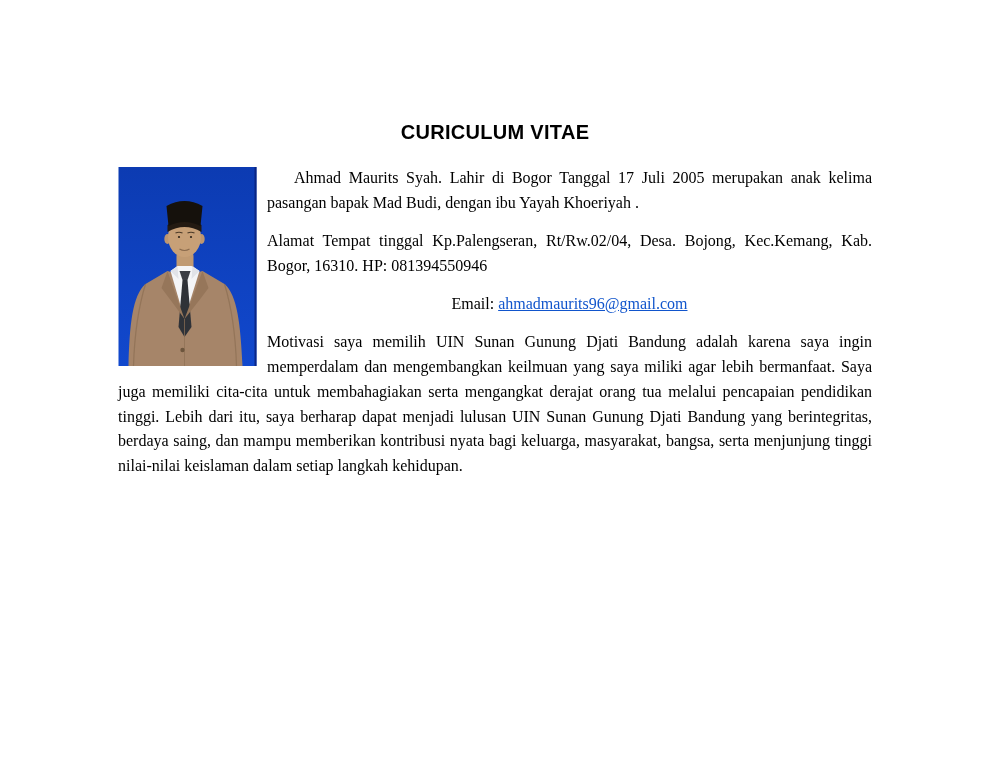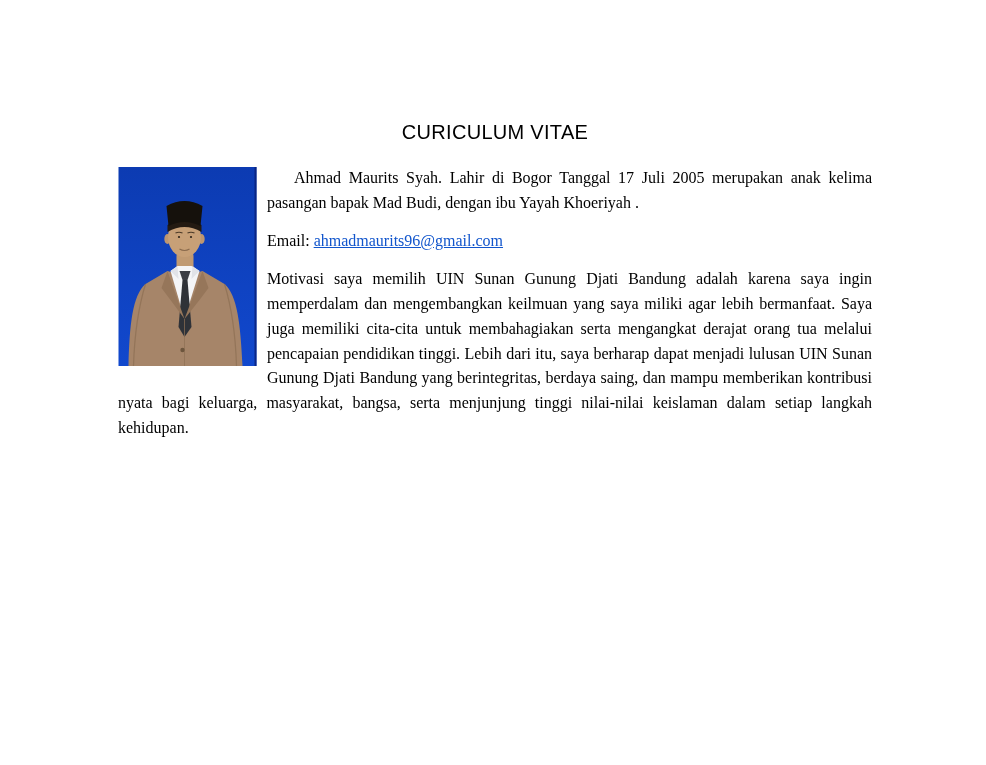--- a/index.html
+++ b/index.html
@@ -15,21 +15,21 @@
     overflow: hidden;
     color: #000000;
     font-family: "Liberation Serif", "DejaVu Serif", serif;
   }
   .title {
     margin: 0 114px 0 118px;
     padding-top: 121px;
     text-align: center;
     font-family: "Liberation Sans", "DejaVu Sans", sans-serif;
     font-size: 20px;
-    font-weight: 400;
+    font-weight: 700;
     letter-spacing: 0.3px;
     line-height: 23px;
     color: #000000;
   }
   .content {
     margin: 22px 114px 0 118px;
     font-size: 16px;
     line-height: 24.75px;
     text-align: justify;
   }
@@ -38,21 +38,21 @@
     width: 139px;
     height: 199px;
     margin: 1px 10px 4px 0;
     line-height: 0;
   }
   .photo-frame svg { display: block; }
   .content p {
     margin: 0 0 13.5px 0;
   }
   .first-indent { text-indent: 27px; }
-  .align-left { text-align: left; }
+  .align-left { text-align: center; }
   .email-link {
     color: #1155cc;
     text-decoration: underline;
     cursor: pointer;
   }
 </style>
 </head>
 <body>
 
 <div class="page">
@@ -102,20 +102,21 @@
         <path d="M61,82 Q66,85 71,82" stroke="#8a6a4d" stroke-width="1.2" fill="none"></path>
 
         <path d="M48,39 Q66,29 84,39 L82,59 Q66,51 50,59 Z" fill="#15110c"></path>
 
         <rect x="136" y="0" width="2" height="199" fill="#09217a" opacity="0.85"></rect>
       </svg>
     </div>
 
     <p class="first-indent">Ahmad Maurits Syah. Lahir di Bogor Tanggal 17 Juli 2005 merupakan anak kelima pasangan bapak Mad Budi, dengan ibu Yayah Khoeriyah .</p>
 
+    <p>Alamat Tempat tinggal Kp.Palengseran, Rt/Rw.02/04, Desa. Bojong, Kec.Kemang, Kab. Bogor, 16310. HP: 081394550946</p>
 
     <p class="align-left">
       <span>Email: </span>
       <a class="email-link" href="#">ahmadmaurits96@gmail.com</a>
     </p>
 
 
     <p>Motivasi saya memilih UIN Sunan Gunung Djati Bandung adalah karena saya ingin memperdalam dan mengembangkan keilmuan yang saya miliki agar lebih bermanfaat. Saya juga memiliki cita-cita untuk membahagiakan serta mengangkat derajat orang tua melalui pencapaian pendidikan tinggi. Lebih dari itu, saya berharap dapat menjadi lulusan UIN Sunan Gunung Djati Bandung yang berintegritas, berdaya saing, dan mampu memberikan kontribusi nyata bagi keluarga, masyarakat, bangsa, serta menjunjung tinggi nilai-nilai keislaman dalam setiap langkah kehidupan.</p>
 
 

